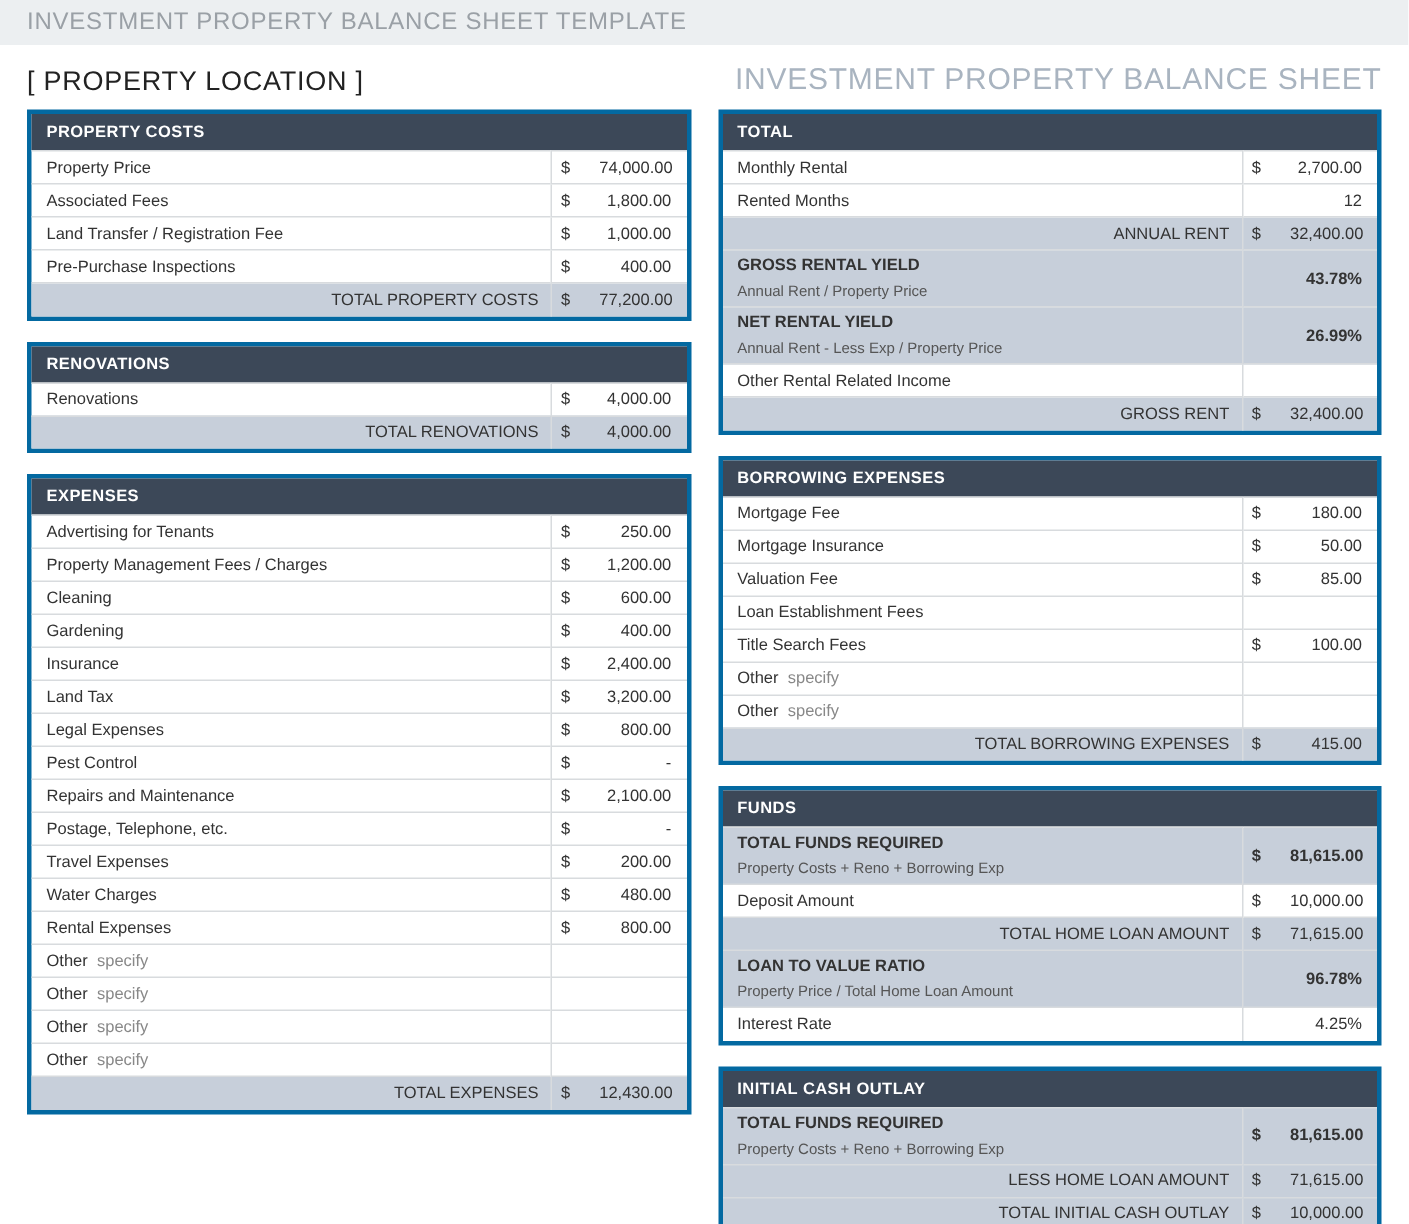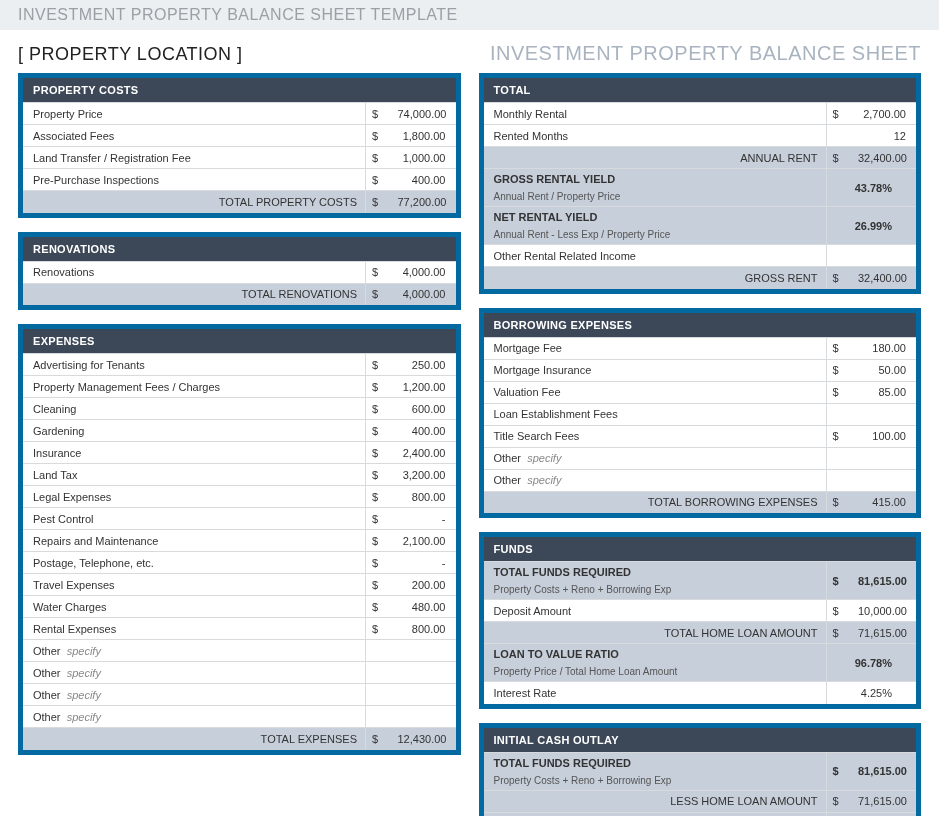--- a/index.html
+++ b/index.html
@@ -37,21 +37,21 @@
     color: #a9b4c0;
     font-weight: 400;
     letter-spacing: 0.5px;
   }
   .columns {
     display: flex;
     gap: 18px;
     padding: 0 18px 14px 18px;
   }
   .col { flex: 1; min-width: 0; }
-  .block { margin-bottom: 14px; border: 5px solid #0369a1; }
+  .block { margin-bottom: 14px; border: 3px solid #0369a1; }
   .block-header {
     background: #3c4858;
     color: #fff;
     font-weight: 700;
     font-size: 11px;
     padding: 6px 10px;
     letter-spacing: 0.3px;
   }
   table { width: 100%; border-collapse: collapse; table-layout: fixed; }
   tr { border-top: 1px solid #d8dbde; }
@@ -67,28 +67,28 @@
   td.val {
     width: 68px;
     text-align: right;
     padding-right: 10px;
     font-variant-numeric: tabular-nums;
   }
   td.pct {
     width: 90px;
     border-left: 1px solid #d8dbde;
     text-align: right;
-    padding-right: 24px;
+    padding-right: 10px;
     font-weight: 700;
   }
   tr.total { background: #c7cfda; font-weight: 400; }
   tr.total td.label { text-align: right; padding-right: 8px; }
   tr.calc { background: #c7cfda; }
   tr.calc td.label { text-align: right; font-weight: 700; padding-right: 4px; }
-  .spec { font-style: italic; color: #888; text-align: center; }
+  .spec { color: #888; text-align: center; }
   .lbl-pair { display: flex; justify-content: flex-end; align-items: baseline; gap: 6px; flex-direction: column; }
   .lbl-pair .k { font-weight: 700; }
   .lbl-pair .d { font-weight: 400; color: #555; font-size: 10px; }
 </style>
 </head>
 <body>
 
 <div class="page-title">INVESTMENT PROPERTY BALANCE SHEET TEMPLATE</div>
 
 <div class="header-row">

